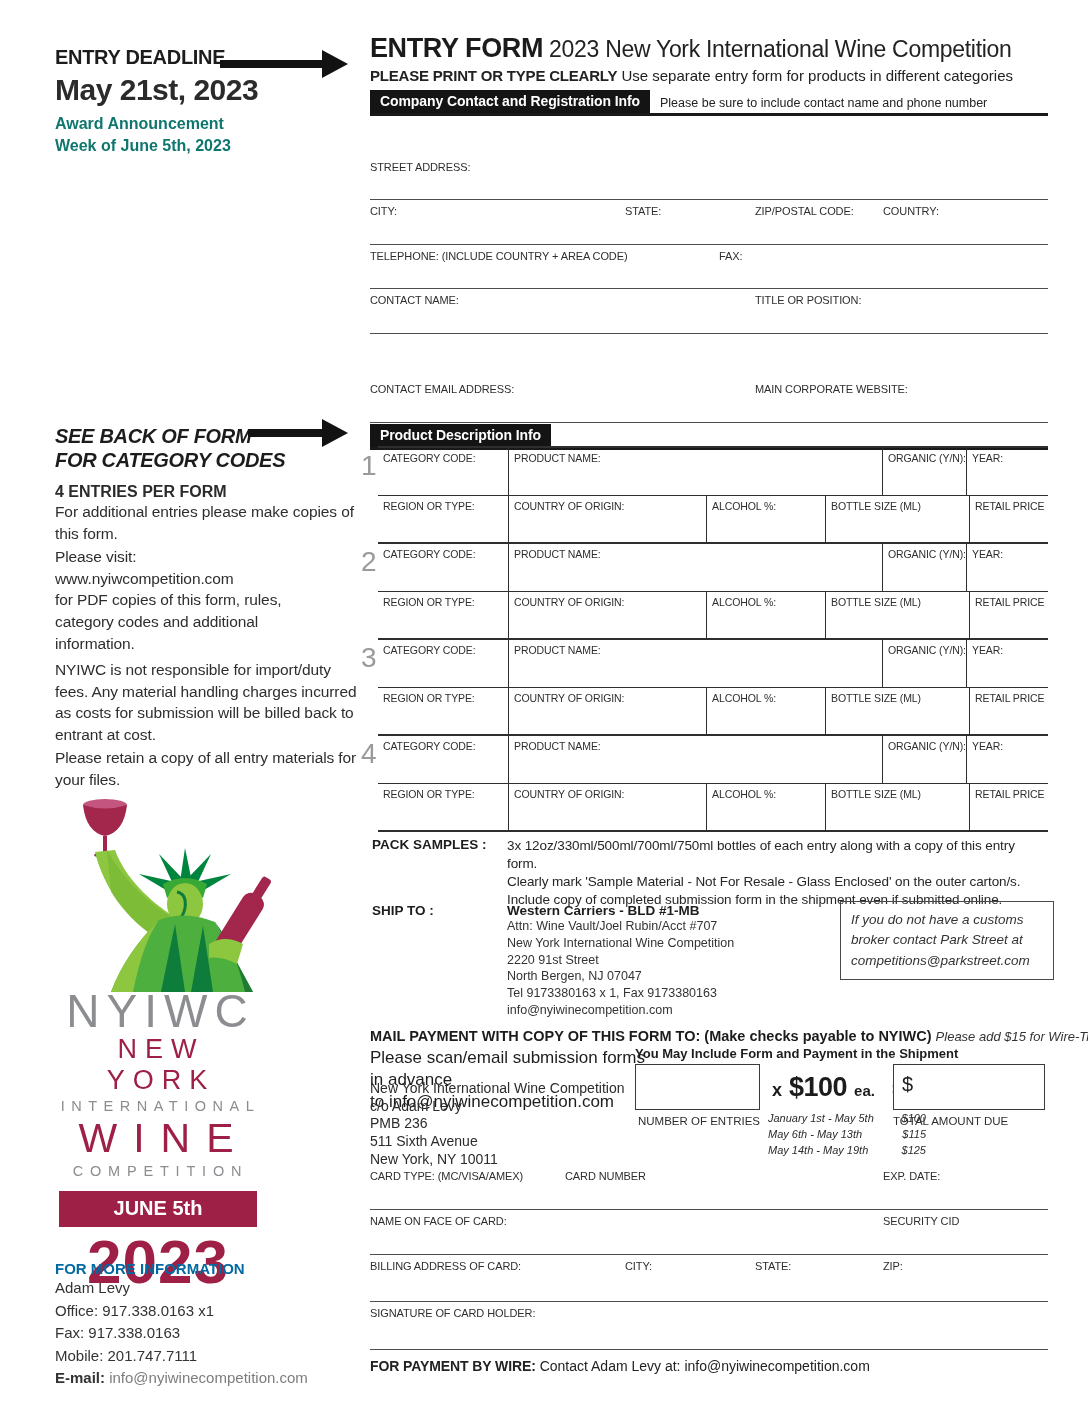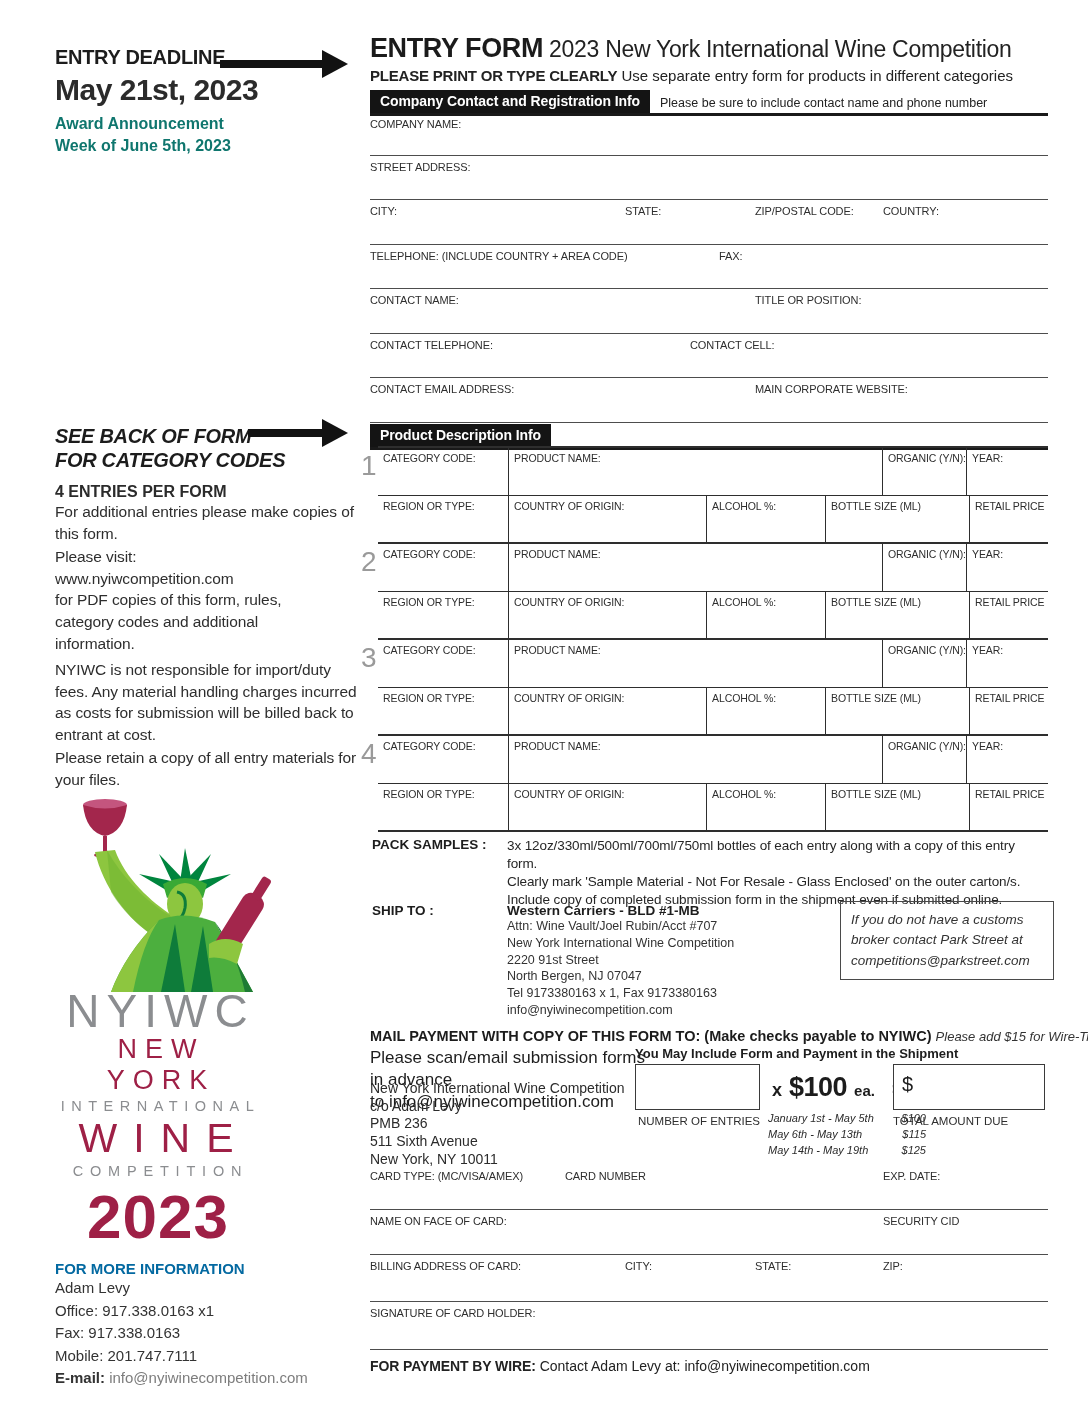--- a/index.html
+++ b/index.html
@@ -167,20 +167,21 @@
         <path d="M146,152 Q162,142 180,152 L174,172 Q158,164 146,166 Z" fill="#8dc63f"></path>
       </svg>
     </div>
 
     <div class="lc-abs logo" style="top:988px;">
       <div class="logo-acronym">NYIWC</div>
       <div class="logo-ny">NEW YORK</div>
       <div class="logo-intl">INTERNATIONAL</div>
       <div class="logo-wine">WINE</div>
       <div class="logo-comp">COMPETITION</div>
+      <div class="logo-banner">JUNE 5th</div>
       <div class="logo-year">2023</div>
     </div>
 
     <div class="lc-abs" style="top:1260px;">
       <div class="fmi-title">FOR MORE INFORMATION</div>
       <div class="fmi-line">Adam Levy</div>
       <div class="fmi-line">Office: 917.338.0163 x1</div>
       <div class="fmi-line">Fax: 917.338.0163</div>
       <div class="fmi-line">Mobile: 201.747.7111</div>
       <div class="fmi-line"><b>E-mail: </b><span class="mail">info@nyiwinecompetition.com</span></div>
@@ -197,43 +198,36 @@
     </div>
     <div class="r-abs print-line" style="top:67px;">
       <b>PLEASE PRINT OR TYPE CLEARLY</b><span> Use separate entry form for products in different categories</span>
     </div>
 
     <div class="r-abs section-head" style="top:90px;">
       <div class="section-bar">Company Contact and Registration Info</div>
       <div class="section-note">Please be sure to include contact name and phone number</div>
     </div>
 
-    <div class="frow" style="top:113px; height:43px;">
-      <span class="flabel" style="left:0;">COMPANY NAME:</span>
-    </div>
     <div class="frow" style="top:156px; height:44px;">
       <span class="flabel" style="left:0;">STREET ADDRESS:</span>
     </div>
     <div class="frow" style="top:200px; height:45px;">
       <span class="flabel" style="left:0;">CITY:</span>
       <span class="flabel" style="left:255px;">STATE:</span>
       <span class="flabel" style="left:385px;">ZIP/POSTAL CODE:</span>
       <span class="flabel" style="left:513px;">COUNTRY:</span>
     </div>
     <div class="frow" style="top:245px; height:44px;">
       <span class="flabel" style="left:0;">TELEPHONE: (INCLUDE COUNTRY + AREA CODE)</span>
       <span class="flabel" style="left:320px;padding-left:29px;">FAX:</span>
     </div>
     <div class="frow" style="top:289px; height:45px;">
       <span class="flabel" style="left:0;">CONTACT NAME:</span>
       <span class="flabel" style="left:385px;">TITLE OR POSITION:</span>
-    </div>
-    <div class="frow" style="top:334px; height:44px;">
-      <span class="flabel" style="left:0;">CONTACT TELEPHONE:</span>
-      <span class="flabel" style="left:320px;">CONTACT CELL:</span>
     </div>
     <div class="frow" style="top:378px; height:45px;">
       <span class="flabel" style="left:0;">CONTACT EMAIL ADDRESS:</span>
       <span class="flabel" style="left:385px;">MAIN CORPORATE WEBSITE:</span>
     </div>
 
     <div class="r-abs section-head" style="top:424px;">
       <div class="section-bar">Product Description Info</div>
     </div>
 

